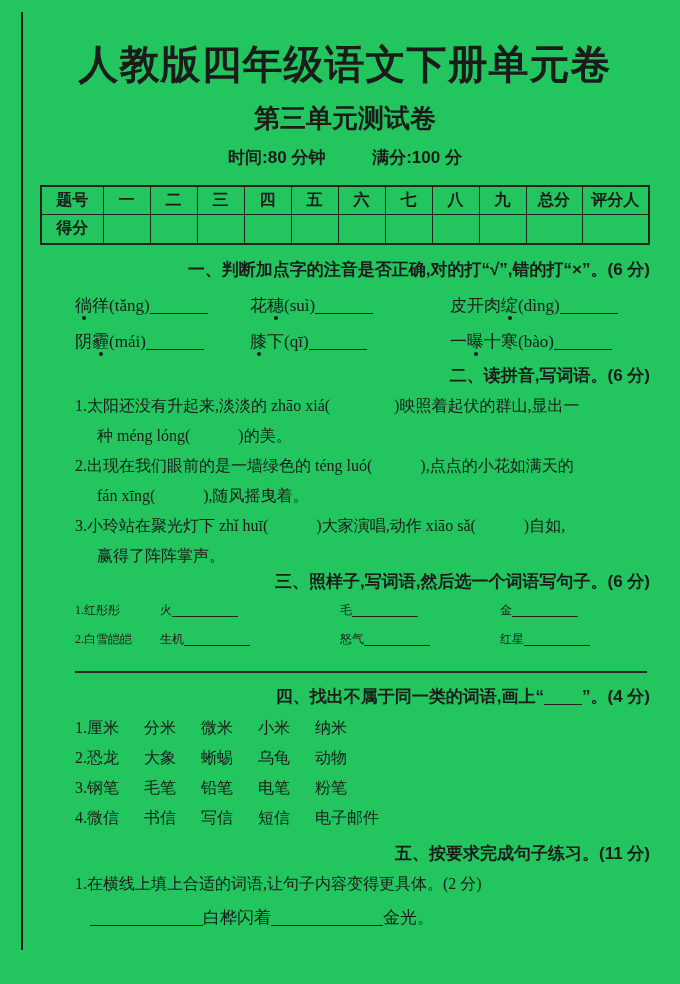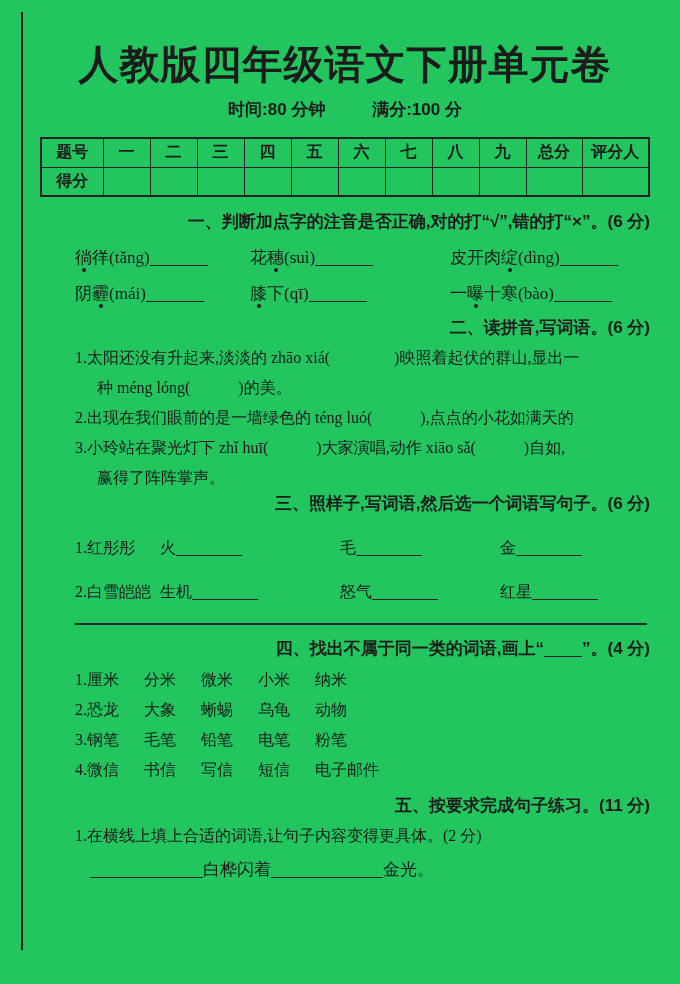--- a/index.html
+++ b/index.html
@@ -71,38 +71,39 @@
     width: 4px; height: 4px; border-radius: 50%; background: #1b1b1b;
   }
 
   .s1row { display: flex; padding-left: 35px; margin-top: 13px; font-size: 17px; line-height: 23px; align-items: center; }
   .s1cell.c1 { width: 175px; } .s1cell.c2 { width: 200px; } .s1cell.c3 { flex: 1; }
 
   .line { font-size: 16px; line-height: 22px; margin-top: 8px; }
   .ind1 { padding-left: 35px; }
   .ind2 { padding-left: 57px; }
 
-  .s3row { display: flex; padding-left: 35px; margin-top: 21px; font-size: 16px; line-height: 23px; align-items: center; }
+  .s3row { display: flex; padding-left: 35px; margin-top: 6px; font-size: 12px; line-height: 23px; align-items: center; }
   .s3label { min-width: 85px; }
   .s3cell.c1 { width: 180px; } .s3cell.c2 { width: 160px; } .s3cell.c3 { flex: 1; }
 
   .divider { margin: 20px 0 0 35px; width: 572px; border-top: 2px solid #2a2a2a; }
 
   .s4row { display: flex; gap: 25px; padding-left: 35px; margin-top: 9px; font-size: 16px; line-height: 21px; text-align: right; }
 
   .s5fill { margin-top: 11px; padding-left: 50px; font-size: 17px; line-height: 23px; }
 </style>
 </head>
 <body>
 
 <div class="page">
   <div class="left-rule"></div>
   <div class="content">
 
     <h1 class="title">人教版四年级语文下册单元卷</h1>
+    <h2 class="subtitle">第三单元测试卷</h2>
     <div class="meta">
       <span>时间:80 分钟</span>
       <span class="second">满分:100 分</span>
     </div>
 
     <table class="score-table">
       <colgroup>
         <col style="width:62px">
           <col style="width:47px">
           <col style="width:47px">
@@ -169,20 +170,21 @@
       </div>
       <div class="s1cell c3">
         <span>一</span><span class="dotchar">曝</span><span>十寒(bào)</span><span class="blank w58"></span>
       </div>
     </div>
 
     <div class="sec-heading mt12">二、读拼音,写词语。(6 分)</div>
     <div class="line ind1">1.太阳还没有升起来,淡淡的 zhāo xiá(　　　　)映照着起伏的群山,显出一</div>
     <div class="line ind2">种 méng lóng(　　　)的美。</div>
     <div class="line ind1">2.出现在我们眼前的是一墙绿色的 téng luó(　　　),点点的小花如满天的</div>
+    <div class="line ind2">fán xīng(　　　),随风摇曳着。</div>
     <div class="line ind1">3.小玲站在聚光灯下 zhǐ huī(　　　)大家演唱,动作 xiāo sǎ(　　　)自如,</div>
     <div class="line ind2">赢得了阵阵掌声。</div>
 
     <div class="sec-heading mt4">三、照样子,写词语,然后选一个词语写句子。(6 分)</div>
     <div class="s3row">
       <span class="s3label">1.红彤彤</span>
       <span class="s3cell c1"><span>火</span><span class="blank w66"></span></span>
       <span class="s3cell c2"><span>毛</span><span class="blank w66"></span></span>
       <span class="s3cell c3"><span>金</span><span class="blank w66"></span></span>
     </div>

